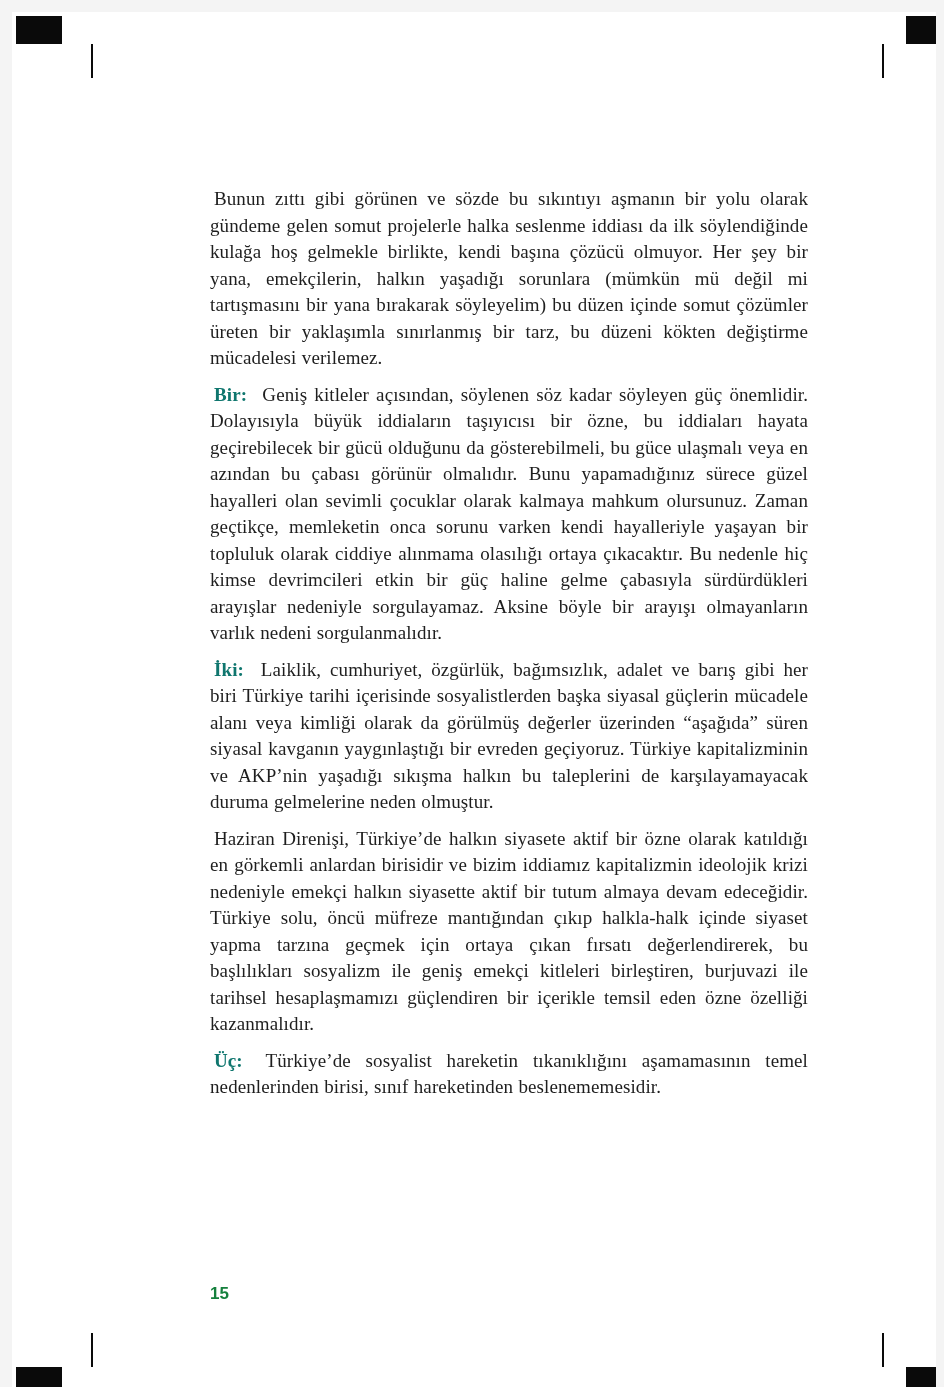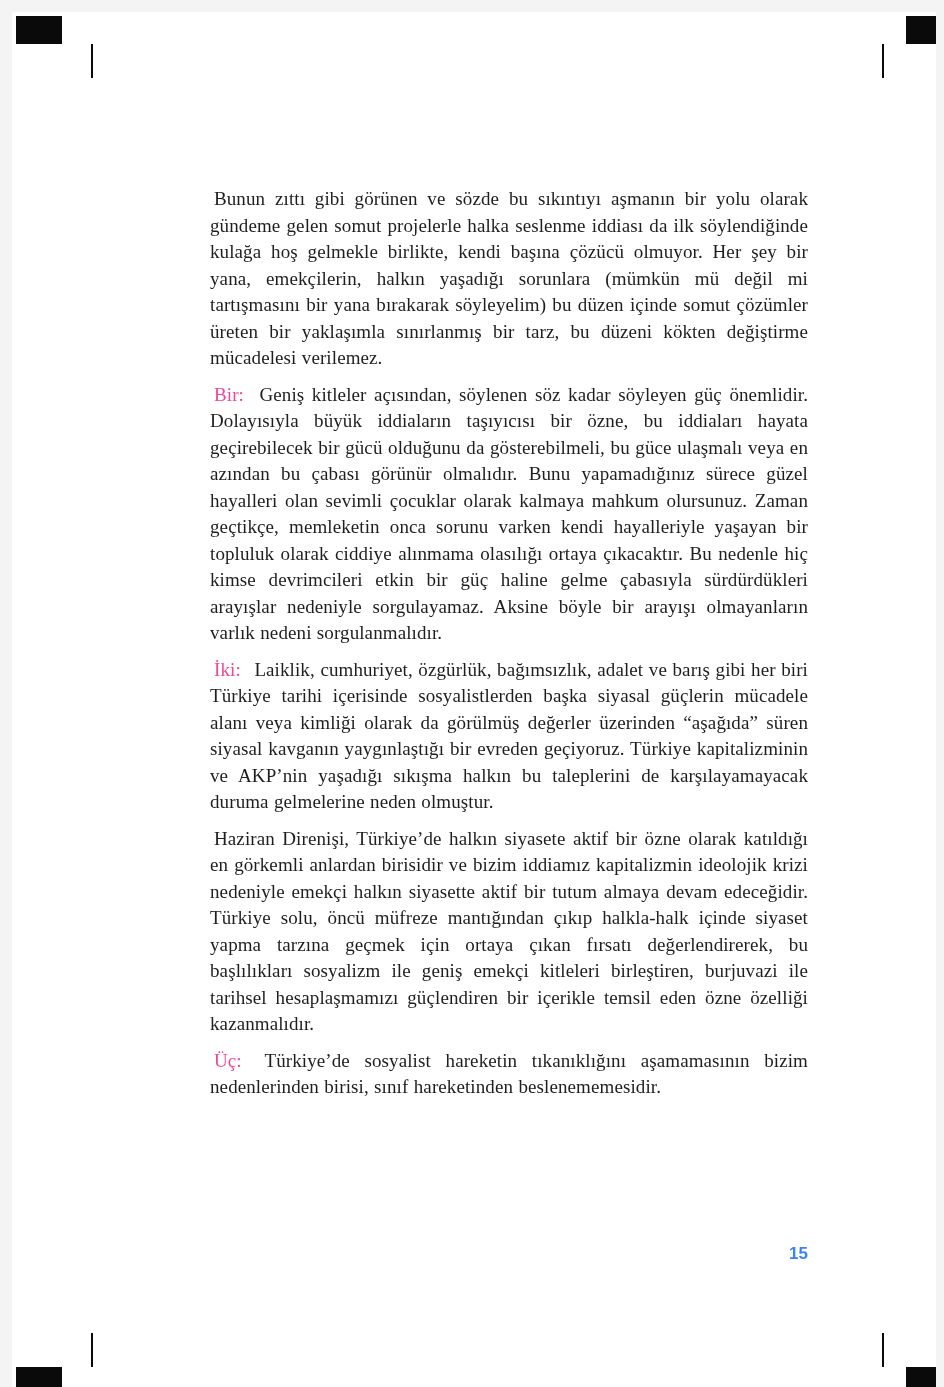--- a/index.html
+++ b/index.html
@@ -21,33 +21,32 @@
   }
   .text-block p {
     font-size: 19px;
     line-height: 26.5px;
     text-align: justify;
     margin: 0 0 10px 0;
     letter-spacing: 0.1px;
     word-spacing: 0.5px;
   }
   .text-block p strong {
-    font-weight: normal;
-    color: #ec4899;
+    font-weight: bold;
+    color: #0f766e;
   }
   .page-number {
     position: absolute;
     left: 194px;
     width: 598px;
-    top: 1228px;
-    text-align: right;
+    top: 1268px;
     font-family: "Liberation Sans", "DejaVu Sans", sans-serif;
     font-weight: bold;
     font-size: 17px;
-    color: #3b82f6;
+    color: #15803d;
   }
   
   .crop { position: absolute; background: #0a0a0a; }
   .sq-tl { left: 0;     top: 0;       width: 46px; height: 28px; }
   .sq-tr { right: 0;    top: 0;       width: 46px; height: 28px; }
   .sq-bl { left: 0;     bottom: 0;    width: 46px; height: 28px; }
   .sq-br { right: 0;    bottom: 0;    width: 46px; height: 28px; }
   .tick  { width: 2px; height: 34px; }
   .tick-tl { left: 75px;  top: 28px; }
   .tick-tr { left: 866px; top: 28px; }
@@ -72,19 +71,19 @@
 
     <p><span>Bunun zıttı gibi görünen ve sözde bu sıkıntıyı aşmanın bir yolu olarak gündeme gelen somut projelerle halka seslenme iddiası da ilk söylendiğinde kulağa hoş gelmekle birlikte, kendi başına çözücü olmuyor. Her şey bir yana, emekçilerin, halkın yaşadığı sorunlara (mümkün mü değil mi tartışmasını bir yana bırakarak söyleyelim) bu düzen içinde somut çözümler üreten bir yaklaşımla sınırlanmış bir tarz, bu düzeni kökten değiştirme mücadelesi verilemez.</span></p>
 
 
     <p><strong>Bir:</strong> <span>Geniş kitleler açısından, söylenen söz kadar söyleyen güç önemlidir. Dolayısıyla büyük iddiaların taşıyıcısı bir özne, bu iddiaları hayata geçirebilecek bir gücü olduğunu da gösterebilmeli, bu güce ulaşmalı veya en azından bu çabası görünür olmalıdır. Bunu yapamadığınız sürece güzel hayalleri olan sevimli çocuklar olarak kalmaya mahkum olursunuz. Zaman geçtikçe, memleketin onca sorunu varken kendi hayalleriyle yaşayan bir topluluk olarak ciddiye alınmama olasılığı ortaya çıkacaktır. Bu nedenle hiç kimse devrimcileri etkin bir güç haline gelme çabasıyla sürdürdükleri arayışlar nedeniyle sorgulayamaz. Aksine böyle bir arayışı olmayanların varlık nedeni sorgulanmalıdır.</span></p>
 
     <p><strong>İki:</strong> <span>Laiklik, cumhuriyet, özgürlük, bağımsızlık, adalet ve barış gibi her biri Türkiye tarihi içerisinde sosyalistlerden başka siyasal güçlerin mücadele alanı veya kimliği olarak da görülmüş değerler üzerinden “aşağıda” süren siyasal kavganın yaygınlaştığı bir evreden geçiyoruz. Türkiye kapitalizminin ve AKP’nin yaşadığı sıkışma halkın bu taleplerini de karşılayamayacak duruma gelmelerine neden olmuştur.</span></p>
 
     <p><span>Haziran Direnişi, Türkiye’de halkın siyasete aktif bir özne olarak katıldığı en görkemli anlardan birisidir ve bizim iddiamız kapitalizmin ideolojik krizi nedeniyle emekçi halkın siyasette aktif bir tutum almaya devam edeceğidir. Türkiye solu, öncü müfreze mantığından çıkıp halkla-halk içinde siyaset yapma tarzına geçmek için ortaya çıkan fırsatı değerlendirerek, bu başlılıkları sosyalizm ile geniş emekçi kitleleri birleştiren, burjuvazi ile tarihsel hesaplaşmamızı güçlendiren bir içerikle temsil eden özne özelliği kazanmalıdır.</span></p>
 
-    <p><strong>Üç:</strong> <span>Türkiye’de sosyalist hareketin tıkanıklığını aşamamasının bizim nedenlerinden birisi, sınıf hareketinden beslenememesidir.</span></p>
+    <p><strong>Üç:</strong> <span>Türkiye’de sosyalist hareketin tıkanıklığını aşamamasının temel nedenlerinden birisi, sınıf hareketinden beslenememesidir.</span></p>
 
   </div>
 
   <div class="page-number">15</div>
 
 </div>
 
 </body></html>

